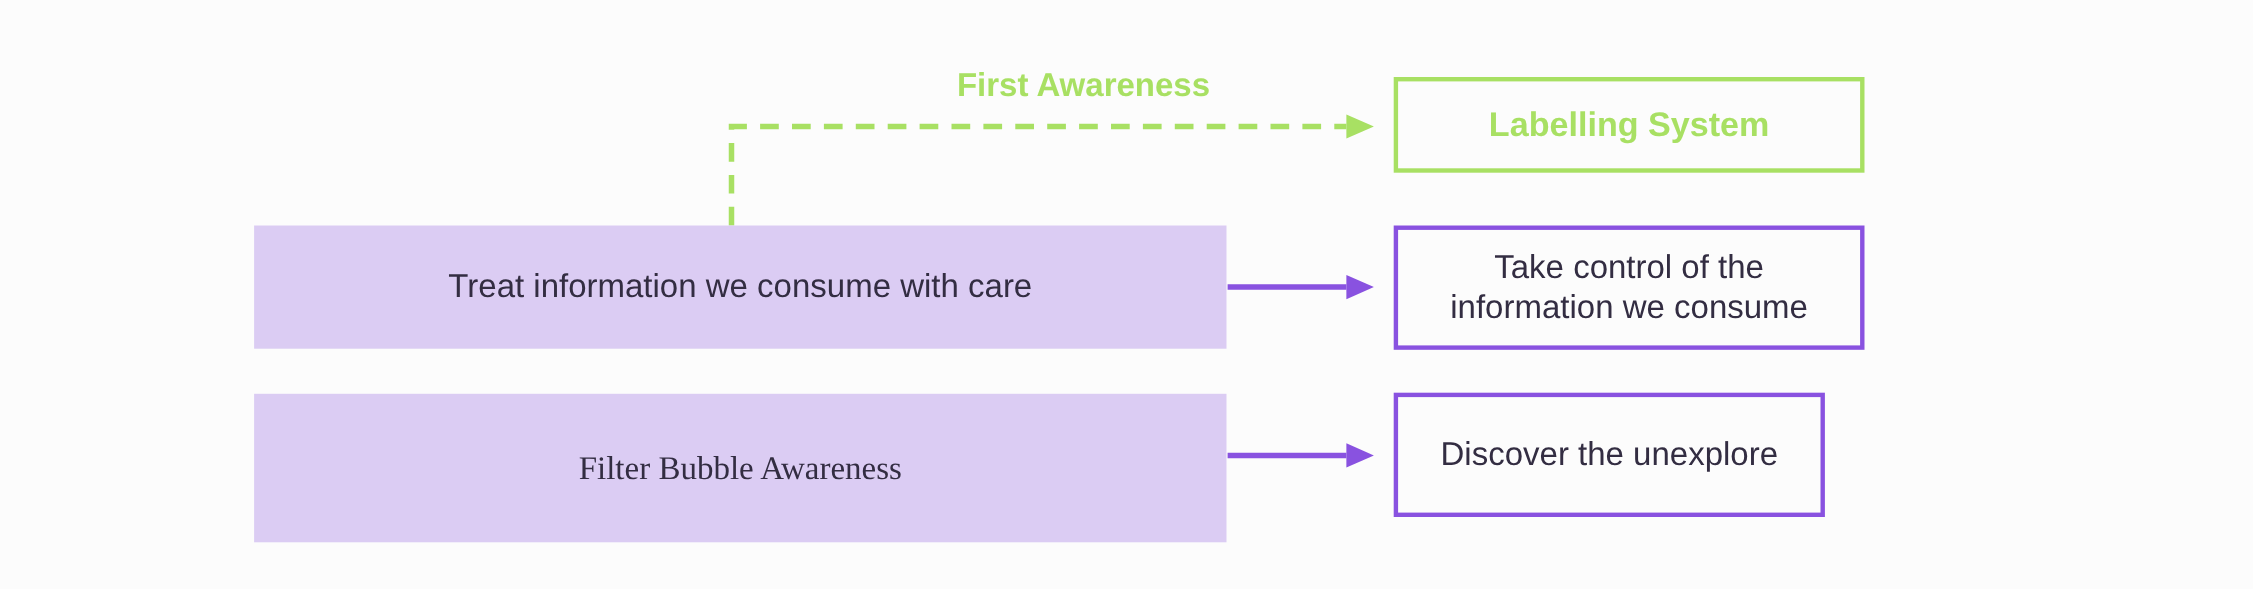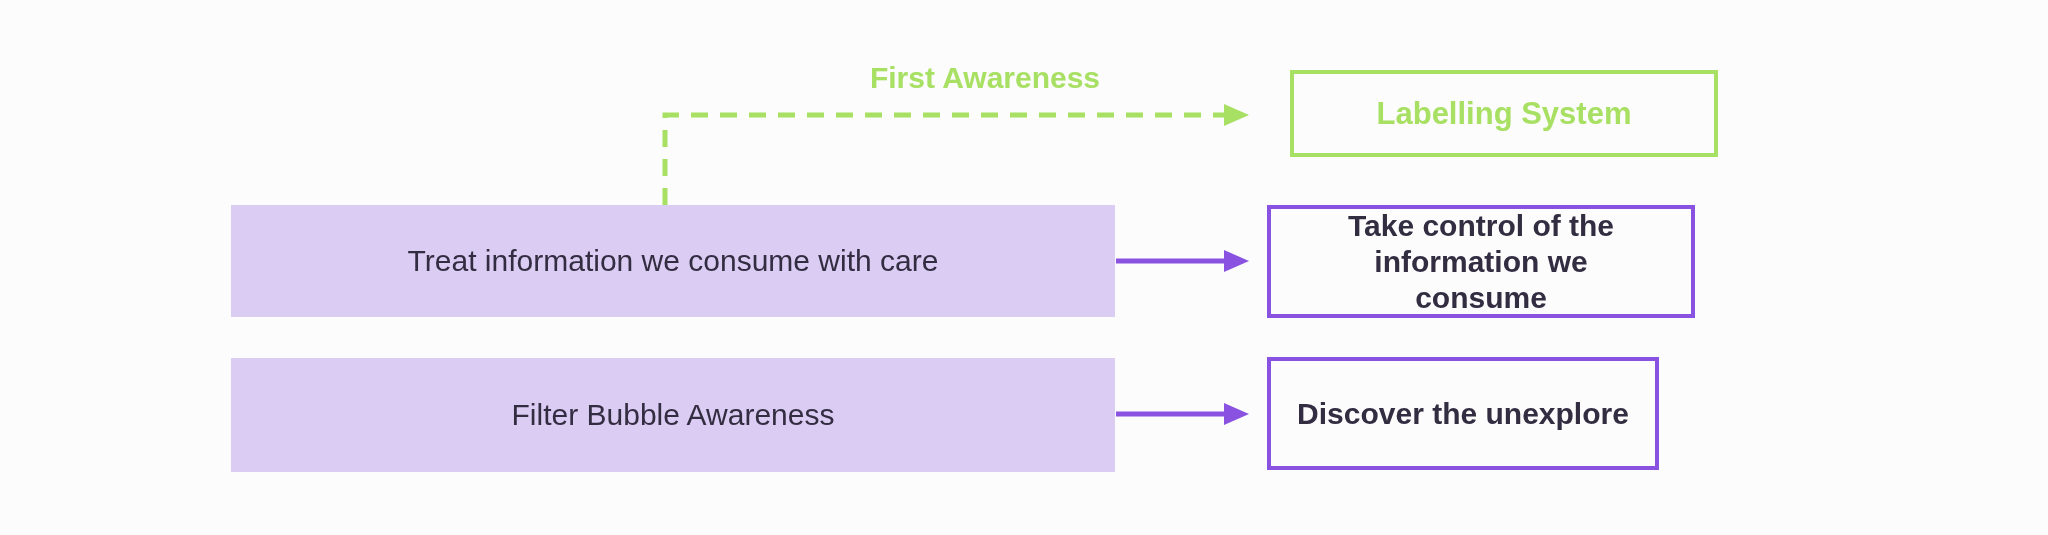--- a/index.html
+++ b/index.html
@@ -48,21 +48,21 @@
     background: var(--purple-fill);
     color: var(--text-dark);
     font-size: 30px;
     font-weight: 500;
   }
   .node-outline-purple {
     background: var(--background, #fcfcfc);
     border: 4px solid var(--purple);
     color: var(--text-dark);
     font-size: 30px;
-    font-weight: 700;
+    font-weight: 400;
     line-height: 36px;
     justify-content: center;
   }
   .node-outline-green {
     background: var(--background, #fcfcfc);
     border: 4px solid var(--green);
     color: var(--green);
     font-size: 31px;
     font-weight: 700;
   }
@@ -94,33 +94,33 @@
 
     <line class="arrow-solid" x1="1116" y1="261" x2="1224" y2="261"></line>
     <polygon class="head-purple" points="1224,250 1249,261 1224,272"></polygon>
 
     <line class="arrow-solid" x1="1116" y1="414" x2="1224" y2="414"></line>
     <polygon class="head-purple" points="1224,403 1249,414 1224,425"></polygon>
   </svg>
 
   <div class="connector-label">First Awareness</div>
 
-  <div class="box node-outline-green" style="left:1267px; top:70px; width:428px; height:87px;margin-left:23px;">
+  <div class="box node-outline-green" style="left:1267px; top:70px; width:428px; height:87px;">
     <span>Labelling System</span>
   </div>
 
   <div class="box node-filled" style="left:231px; top:205px; width:884px; height:112px;">
     <span>Treat information we consume with care</span>
   </div>
 
   <div class="box node-outline-purple" style="left:1267px; top:205px; width:428px; height:113px;">
     <span class="wrap-narrow">Take control of the information we consume</span>
   </div>
 
-  <div class="box node-filled" style="left:231px; top:358px; width:884px; height:114px;">
+  <div class="box node-filled" style="left:231px; top:358px; width:884px; height:135px;font-family:Liberation Serif, serif;">
     <span>Filter Bubble Awareness</span>
   </div>
 
   <div class="box node-outline-purple" style="left:1267px; top:357px; width:392px; height:113px;">
     <span>Discover the unexplore</span>
   </div>
 
 </div>
 
 </body></html>

